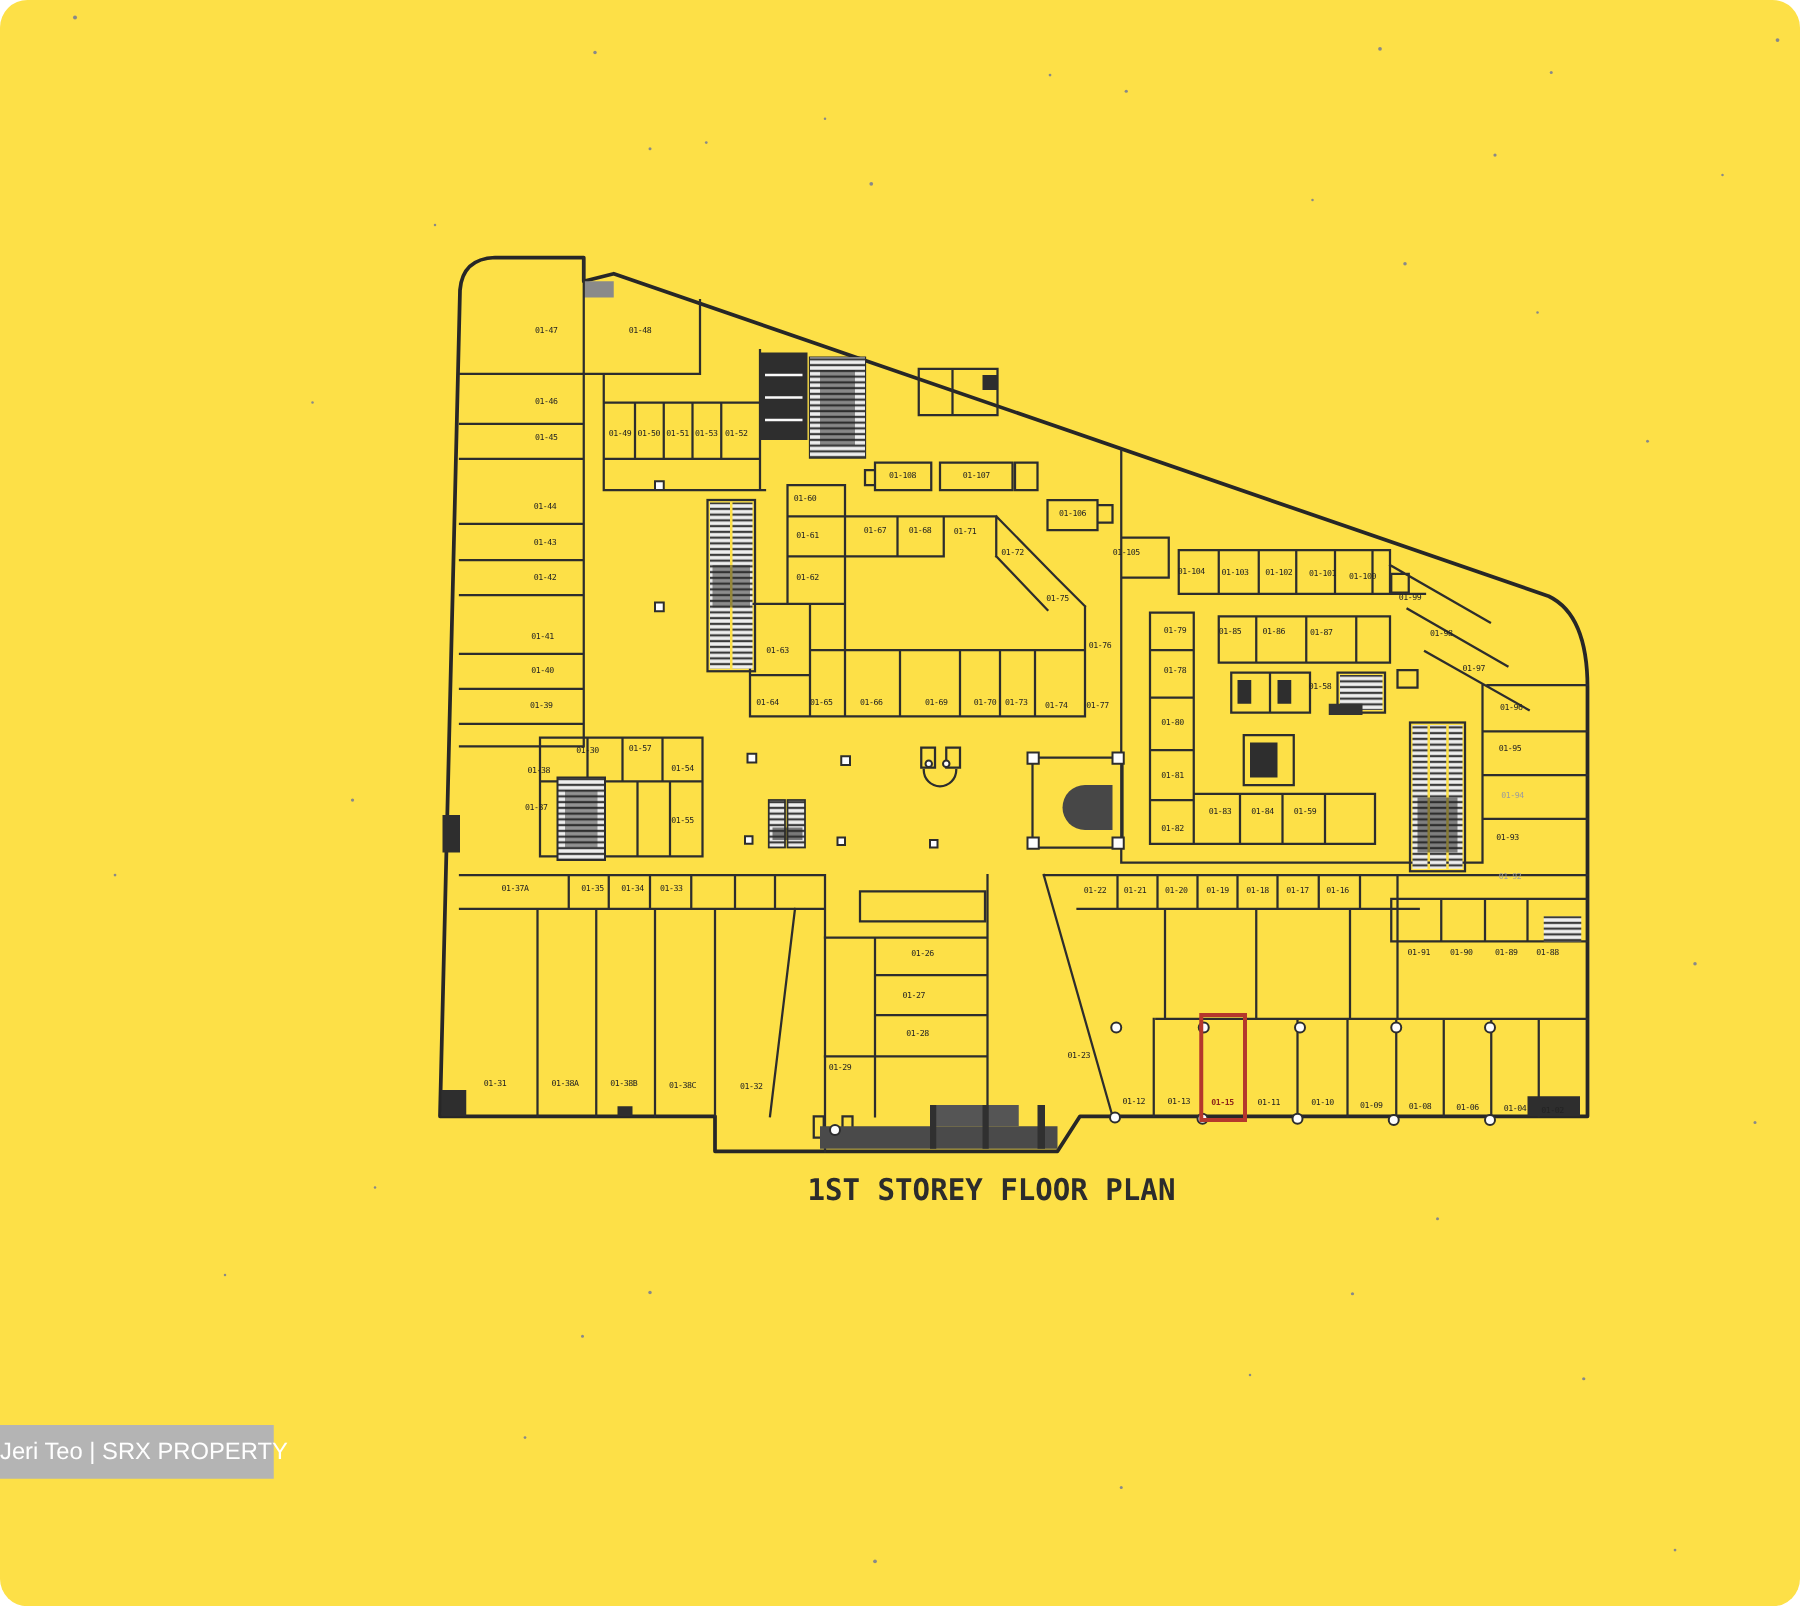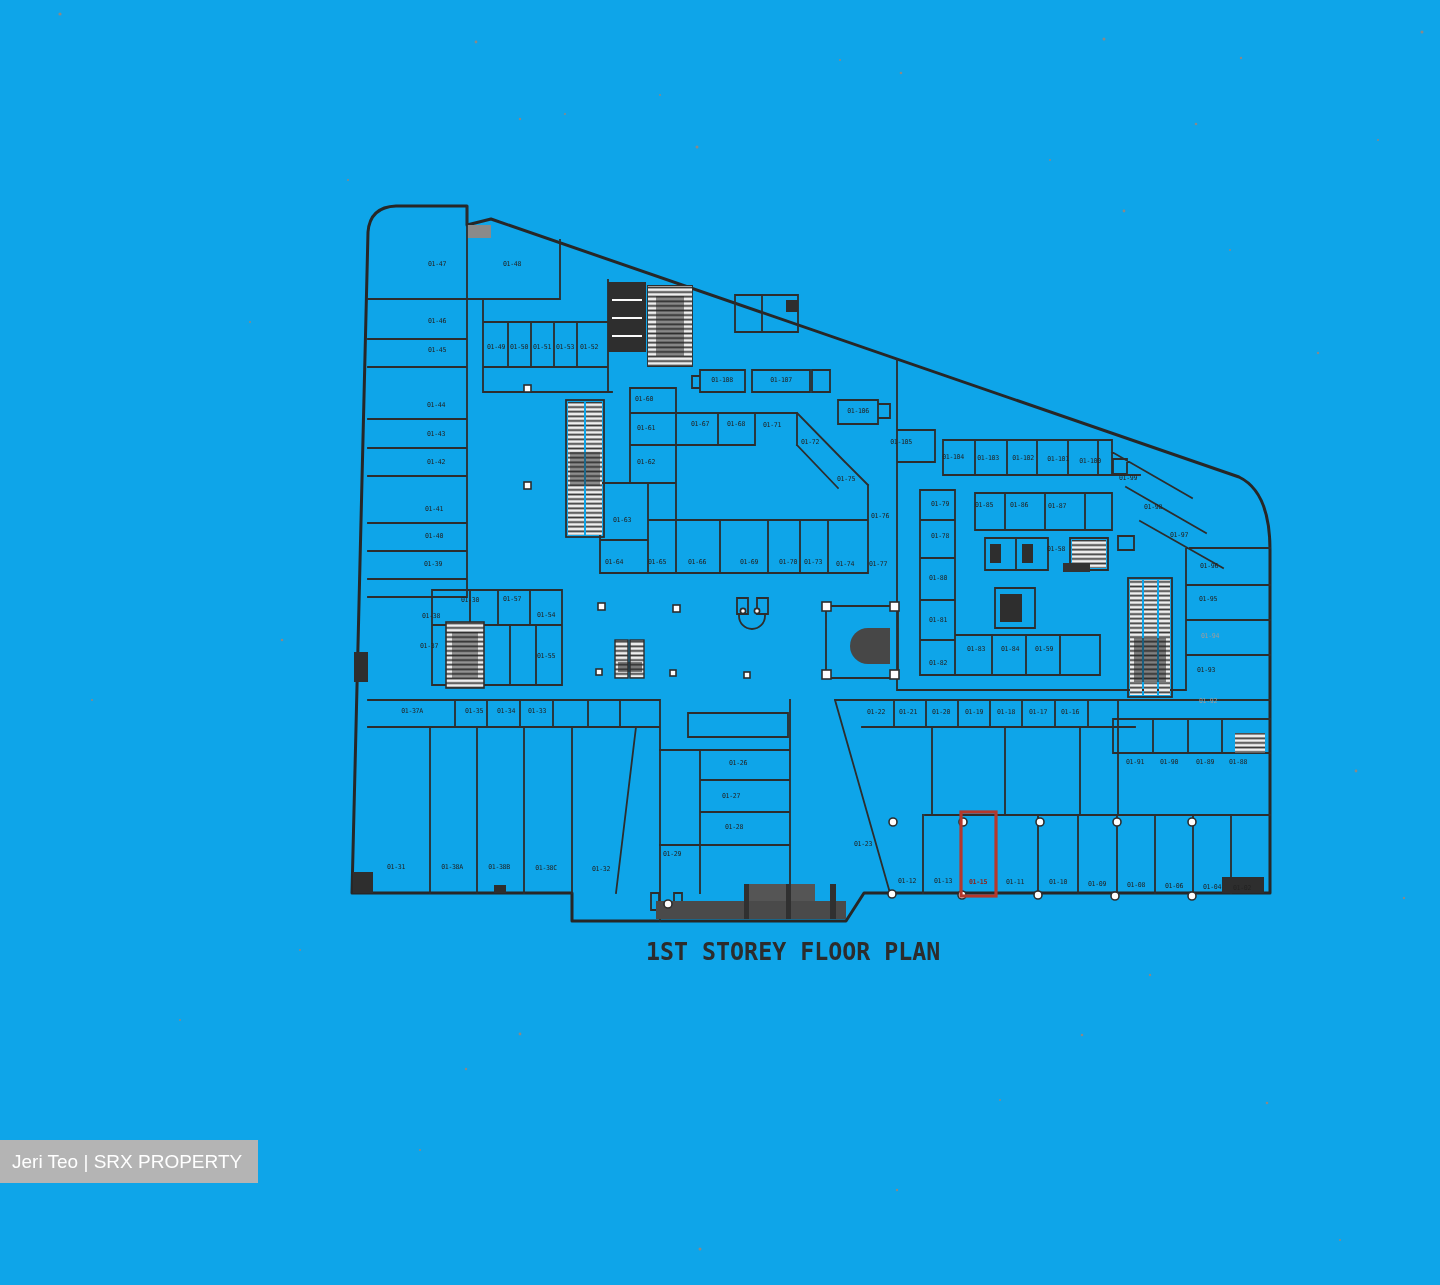--- a/index.html
+++ b/index.html
@@ -1,36 +1,36 @@
 <!DOCTYPE html>
 <html><head>
 <meta charset="utf-8">
 <style>
   html,body{margin:0;padding:0;background:#ffffff;}
-  .canvas{position:relative;width:1440px;height:1285px;background:#0ea5e9;overflow:hidden;
-          font-family:"Liberation Sans",sans-serif;}
+  .canvas{position:relative;width:1440px;height:1285px;background:#fde047;overflow:hidden;
+          font-family:"Liberation Sans",sans-serif;border-radius:22px;}
   svg.plan{position:absolute;left:0;top:0;}
   .blurwrap{filter:blur(0.45px);}
   .ink{stroke:#2d2d2d;fill:none;stroke-width:1.8;stroke-linecap:square;}
   .ink-heavy{stroke:#272727;fill:none;stroke-width:3;stroke-linejoin:round;}
   .fillink{fill:#2e2e2e;stroke:none;}
   .grayfill{fill:#8a8a8a;stroke:none;}
   .marker{stroke:#2d2d2d;fill:#fdfdfd;stroke-width:1.6;}
   #unit-labels text,#hl-label{font-family:"DejaVu Sans Mono","Liberation Mono",monospace;
       font-size:6.6px;fill:#232323;text-anchor:middle;letter-spacing:-0.35px;}
   #unit-labels text.faint{fill:#9c9c9c;}
   #hl-label{fill:#8c241c;font-weight:bold;}
   #hl-rect{fill:none;stroke-width:3.2;}
   .noise circle{fill:#898989;}
   .plan-title{position:absolute;left:646px;top:938px;width:300px;text-align:center;white-space:nowrap;
       font-family:"DejaVu Sans Mono","Liberation Mono",monospace;font-weight:bold;font-size:24px;
       color:#2c2c2c;letter-spacing:0px;transform:scaleX(0.97);transform-origin:left center;
       filter:blur(0.35px);}
-  .watermark{position:absolute;left:0;top:1140px;width:258px;height:43px;background:#b4b4b4;
-      color:#ffffff;font-size:19px;line-height:43px;padding-left:12px;box-sizing:border-box;
+  .watermark{position:absolute;left:0;top:1140px;width:219px;height:43px;background:#b4b4b4;
+      color:#ffffff;font-size:19px;line-height:43px;box-sizing:border-box;
       white-space:nowrap;}
 </style>
 </head>
 <body>
 
 <div class="canvas">
 
   <svg class="plan" width="1440" height="1285" viewBox="0 0 1440 1285">
     <defs>
       <pattern id="hatchH" width="4" height="4.6" patternUnits="userSpaceOnUse">

